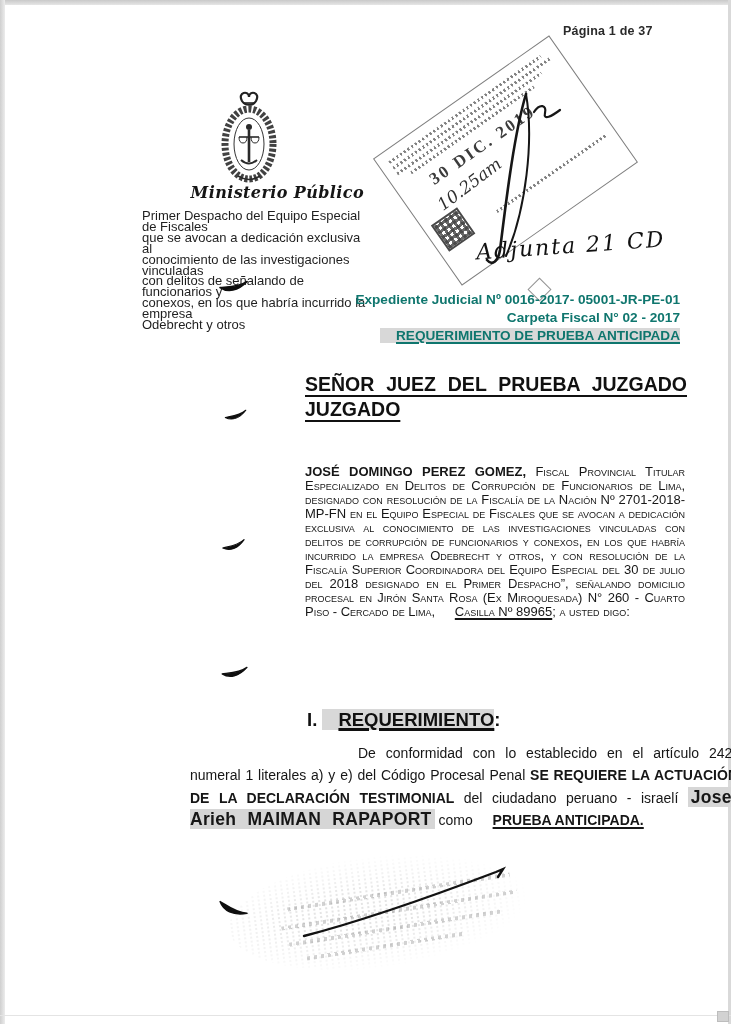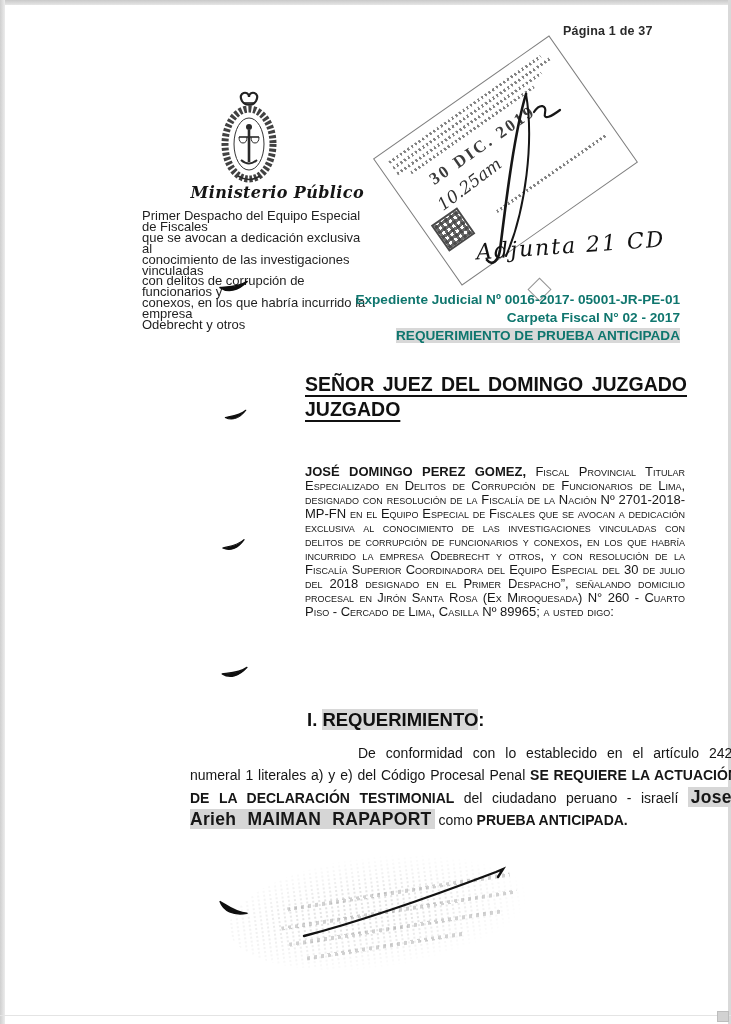--- a/index.html
+++ b/index.html
@@ -38,21 +38,21 @@
   .stamp-bottom .micro{flex:1;}
 
   .sig-svg{position:absolute;left:470px;top:82px;width:165px;height:195px;pointer-events:none;}
   .adjunta{position:absolute;left:476px;top:233px;font-family:"DejaVu Serif",serif;font-style:italic;
            font-size:22px;color:#111;letter-spacing:2px;transform:rotate(-4deg);white-space:nowrap;}
   .diamond{position:absolute;left:531px;top:281px;width:15px;height:15px;border:1.2px solid #666;transform:rotate(45deg);opacity:.7;}
 
   .case-header{position:absolute;left:280px;top:291px;width:400px;text-align:right;
                font-size:13.6px;font-weight:bold;line-height:18px;color:#0f766e;}
   .hl{background:#d8d8d8;}
-  .u2{text-decoration-thickness:2px;text-underline-offset:2px;}
+  .u2{text-decoration:underline;text-decoration-thickness:2px;text-underline-offset:2px;padding-left:16px;}
 
   .heading{position:absolute;left:305px;top:372px;width:382px;font-size:19.5px;font-weight:bold;
            line-height:24.5px;color:#111;}
   .h-line{display:block;text-decoration:underline;text-decoration-thickness:2.4px;text-underline-offset:3.5px;}
   .h-just{text-align:justify;text-align-last:justify;}
 
   .party{position:absolute;left:305px;top:465px;width:380px;font-size:13px;line-height:14px;
          text-align:justify;font-variant:small-caps;color:#161616;}
   .b{font-weight:bold;}
 
@@ -113,21 +113,21 @@
       <path d="M22,86 q11,7 22,0" fill="none" stroke="#2a2a2a" stroke-width="1.6"></path>
     </svg>
   </div>
 
   <div class="inst">Ministerio Público</div>
 
   <div class="office">
     <div>Primer Despacho del Equipo Especial de Fiscales</div>
     <div>que se avocan a dedicación exclusiva al</div>
     <div>conocimiento de las investigaciones vinculadas</div>
-    <div>con delitos de corrupción de funcionarios y</div>
+    <div>con delitos de señalando de funcionarios y</div>
     <div>conexos, en los que habría incurrido la empresa</div>
     <div>Odebrecht y otros</div>
   </div>
 
   <div class="stamp-rot">
     <div class="micro m1"></div>
     <div class="micro m2"></div>
     <div class="micro m3"></div>
     <div class="micro m4"></div>
     <div class="stamp-date">30 DIC. 2019</div>
@@ -147,21 +147,21 @@
   <div class="adjunta">Adjunta 21 CD</div>
   <div class="diamond"></div>
 
   <div class="case-header">
     <div>Expediente Judicial Nº 0016-2017- 05001-JR-PE-01</div>
     <div>Carpeta Fiscal N° 02 - 2017</div>
     <div><span class="hl u2">REQUERIMIENTO DE PRUEBA ANTICIPADA</span></div>
   </div>
 
   <div class="heading">
-    <span class="h-line h-just">SEÑOR JUEZ DEL DOMINGO JUZGADO</span>
+    <span class="h-line h-just">SEÑOR JUEZ DEL PRUEBA JUZGADO</span>
     <span class="h-line">JUZGADO</span>
   </div>
 
   <div class="party">
     <span class="b">JOSÉ DOMINGO PEREZ GOMEZ,</span><span> Fiscal Provincial Titular Especializado en Delitos de Corrupción de Funcionarios de Lima, designado con resolución de la Fiscalía de la Nación Nº 2701-2018-MP-FN en el Equipo Especial de Fiscales que se avocan a dedicación exclusiva al conocimiento de las investigaciones vinculadas con delitos de corrupción de funcionarios y conexos, en los que habría incurrido la empresa Odebrecht y otros, y con resolución de la Fiscalía Superior Coordinadora del Equipo Especial del 30 de julio del 2018 designado en el Primer Despacho”, señalando domicilio procesal en Jirón Santa Rosa (Ex Miroquesada) N° 260 - Cuarto Piso - Cercado de Lima, </span><span class="u2">Casilla Nº 89965</span><span>; a usted digo:</span>
   </div>
 
   <div class="sec">
     <span>I. </span><span class="hl u2">REQUERIMIENTO</span><span>:</span>
   </div>

